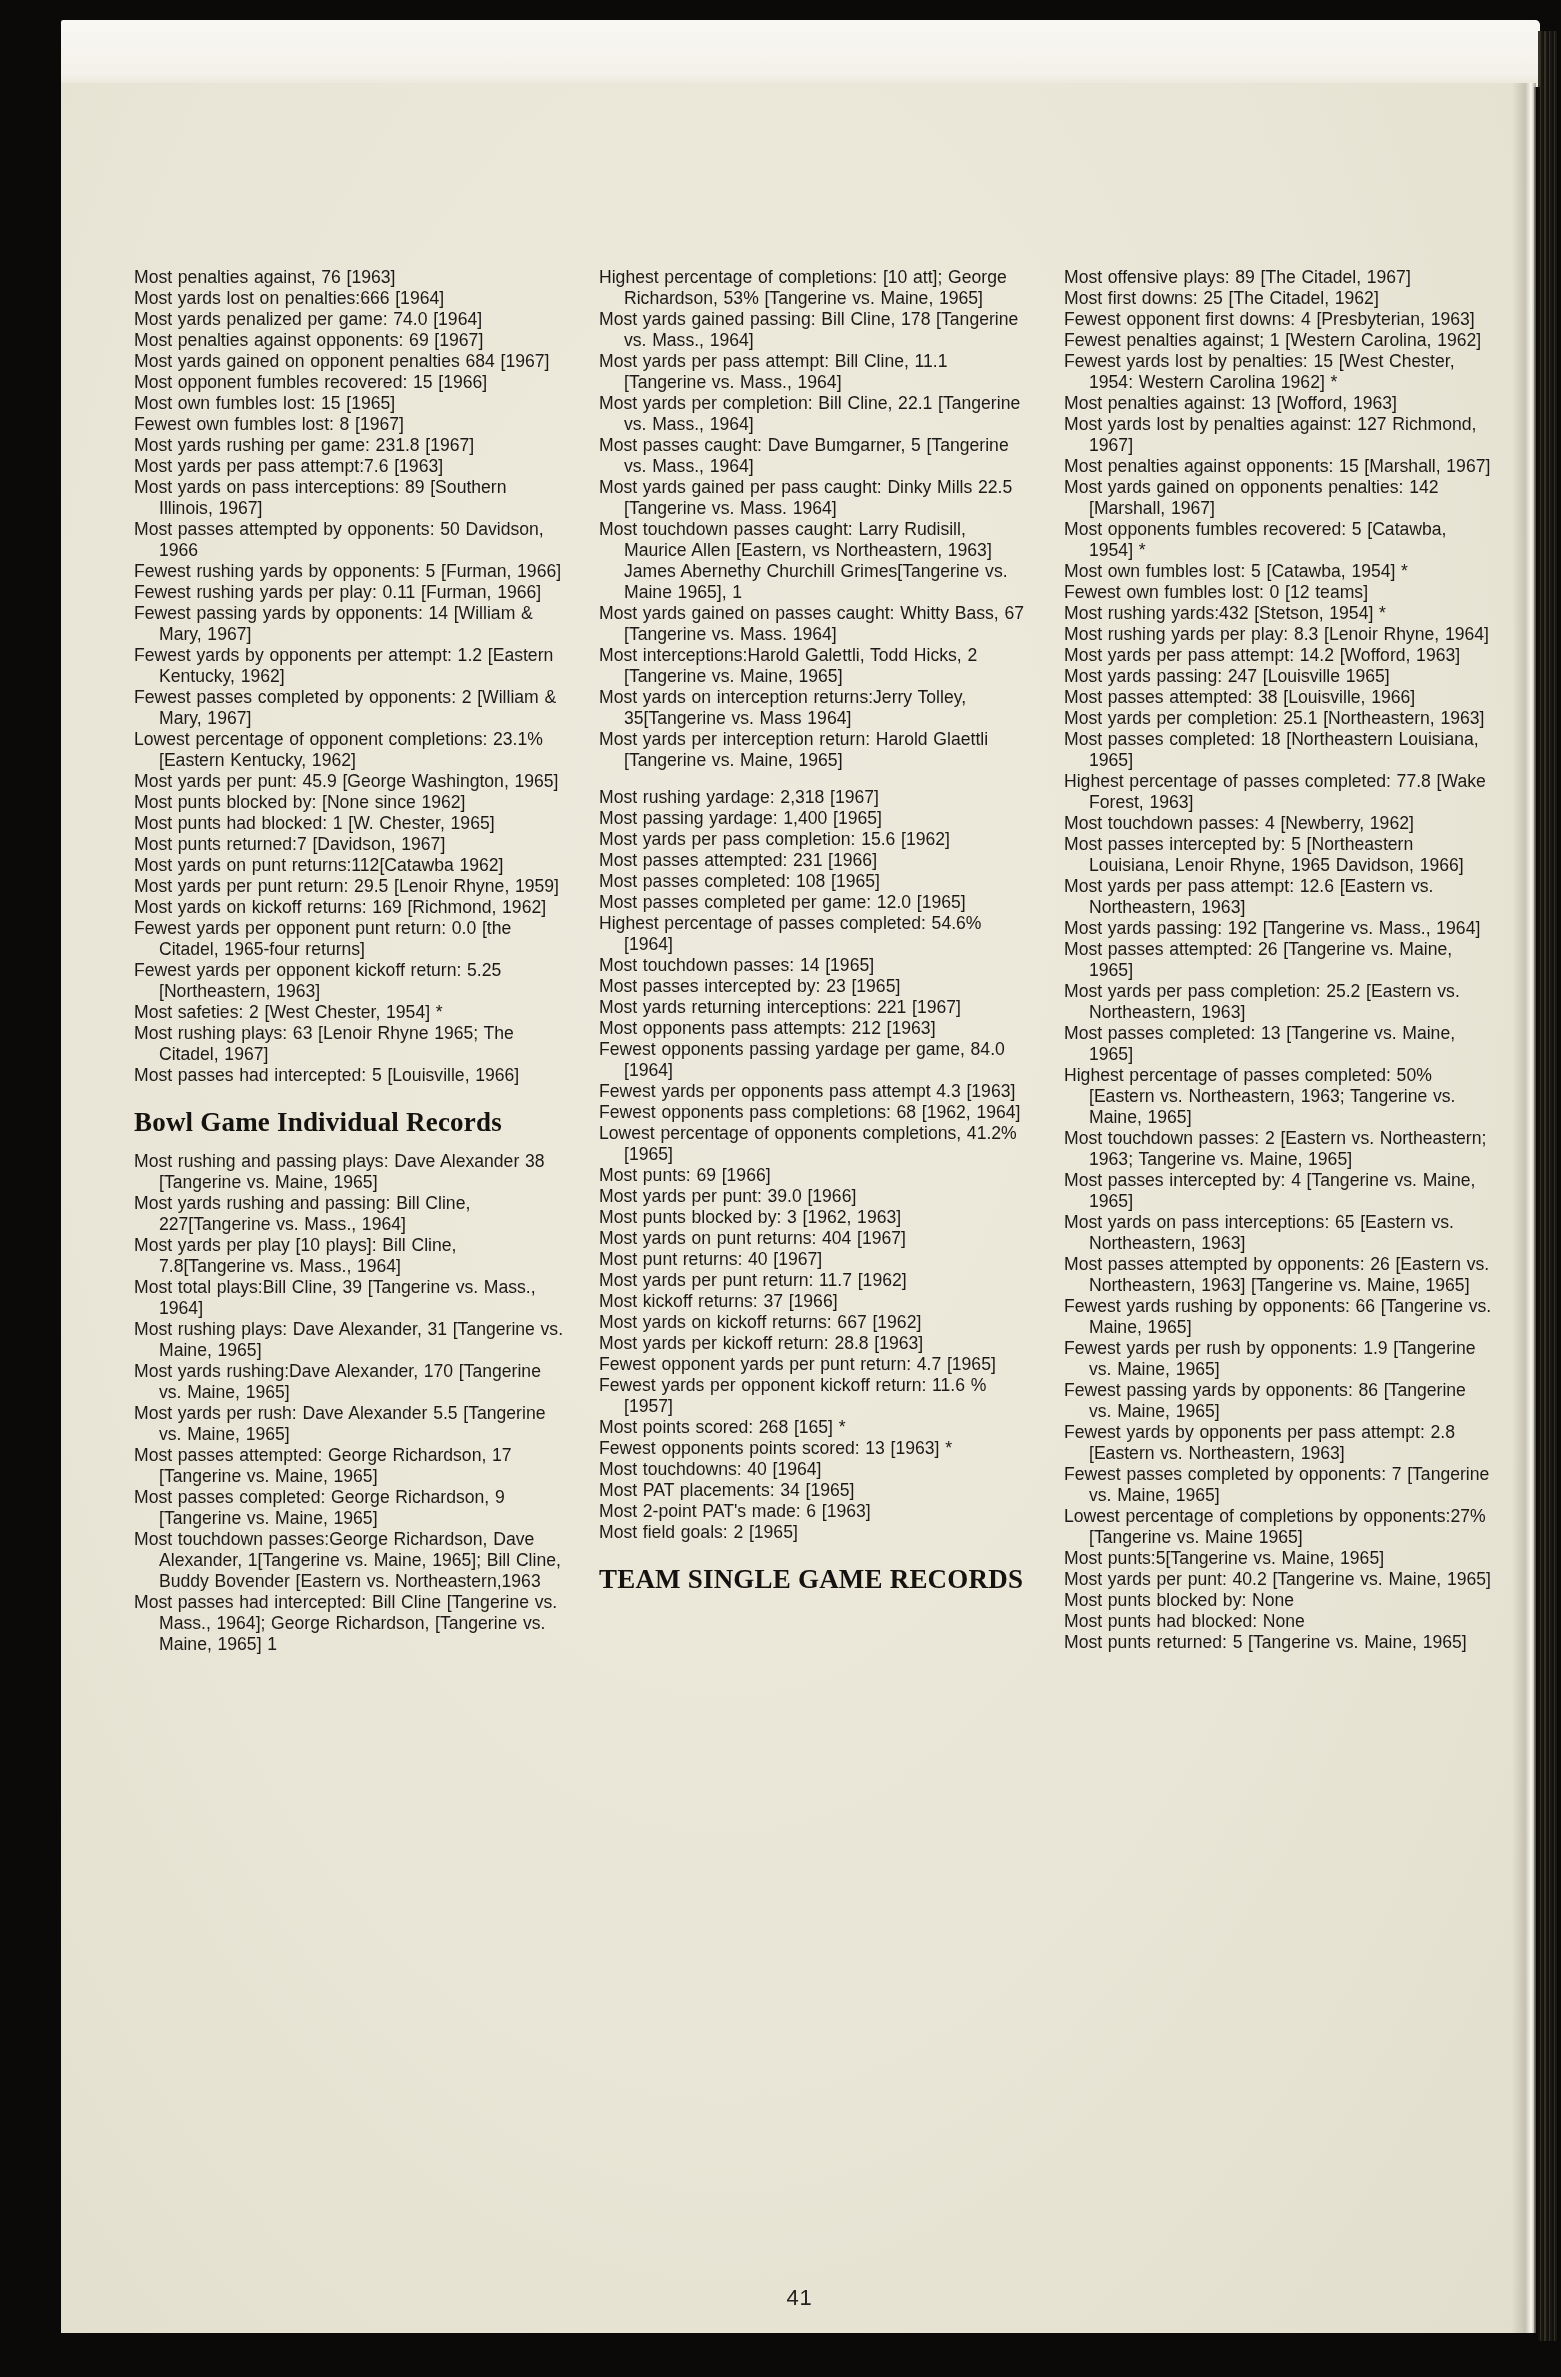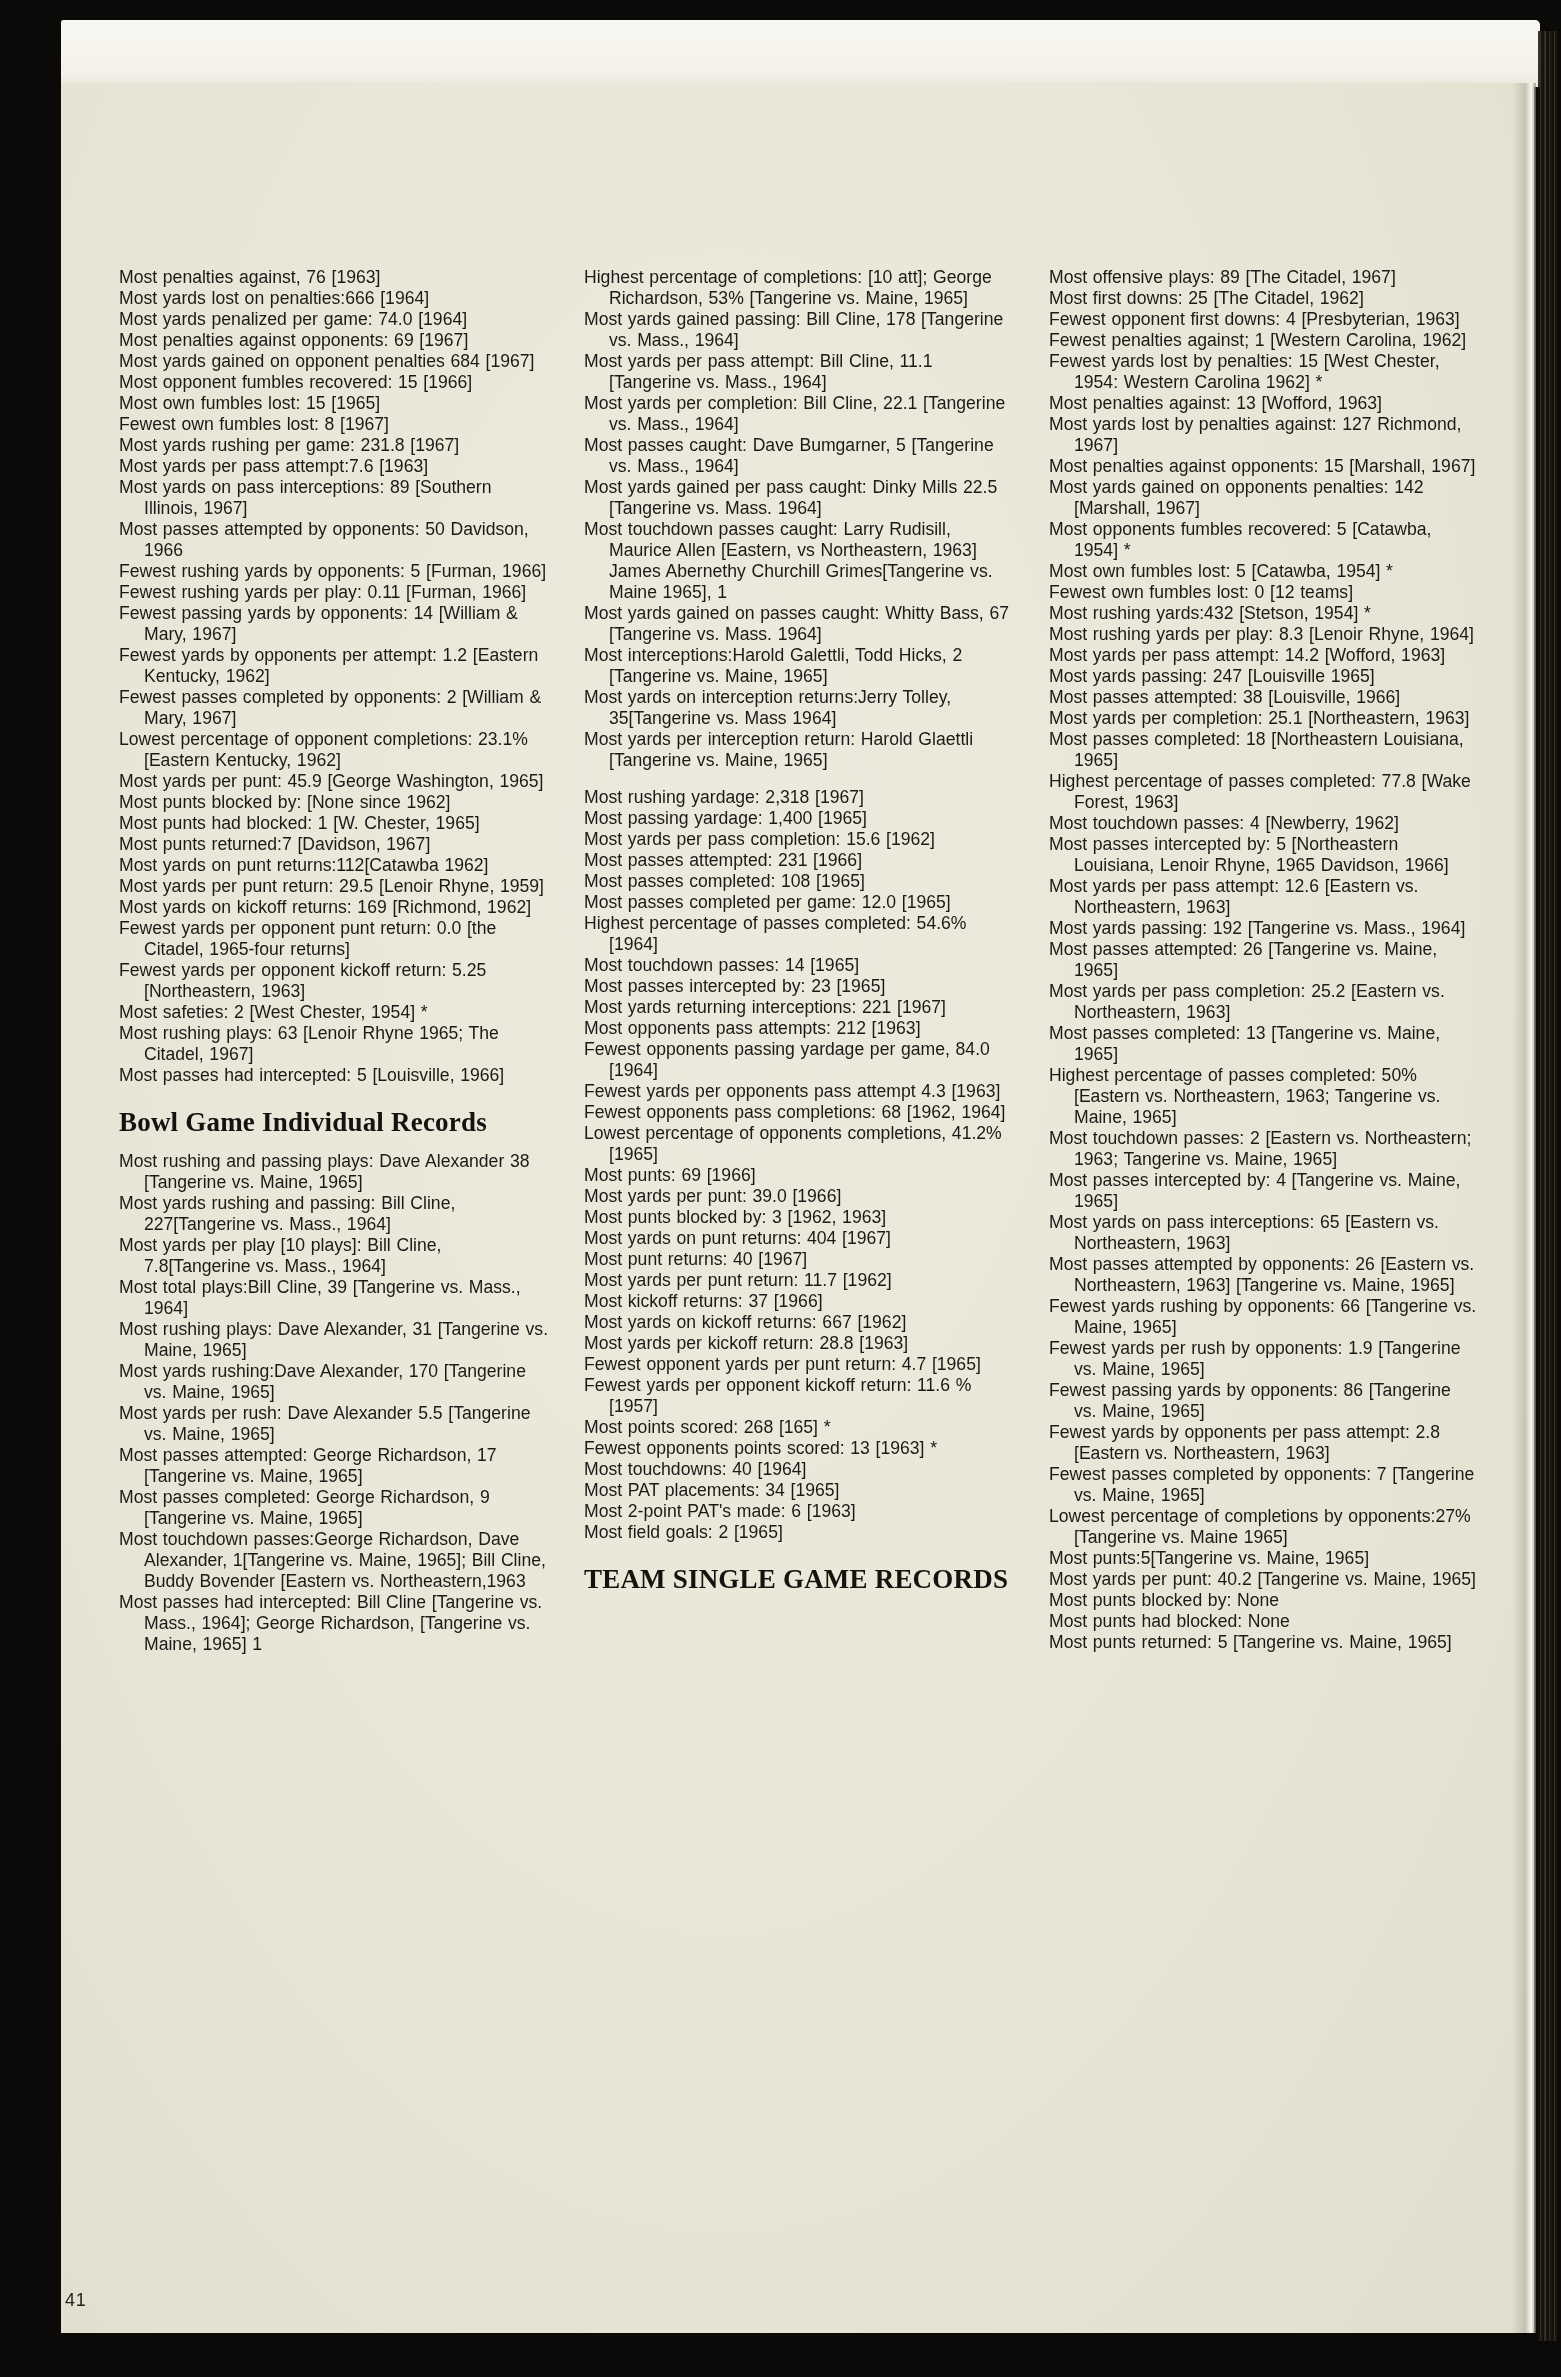--- a/index.html
+++ b/index.html
@@ -35,21 +35,21 @@
     pointer-events: none;
   }
   .edge-strips {
     position: absolute;
     top: 31px; right: 4.7px; width: 19px; bottom: 36px;
     background: repeating-linear-gradient(90deg, #14120d 0 1.6px, #3a3628 1.6px 3.1px, #1b1914 3.1px 4.7px);
     opacity: 0.85;
   }
   .content {
     position: absolute;
-    left: 58px; top: 184px;
+    left: 73px; top: 184px;
     width: 1362px;
     display: flex;
     gap: 35px;
     color: #1b1a17;
     font-size: 17.6px;
     line-height: 21px;
   }
   .col { width: 430px; flex: 0 0 430px; }
   .record {
     margin: 0;
@@ -63,21 +63,22 @@
     font-size: 27px;
     line-height: 26.5px;
     color: #14130f;
     margin: 23.4px 0 15.6px 0;
     letter-spacing: 0.2px;
   }
   .records.season { margin-top: 16px; }
   .page-number {
     position: absolute;
     left: 4px; right: 0; bottom: 22px;
-    font-size: 18px;
+    text-align: center;
+    font-size: 22px;
     color: #23221e;
     letter-spacing: 0.8px;
   }
 </style>
 </head>
 <body>
 
 <div class="page-stack"></div>
 <div class="edge-strips"></div>
 

